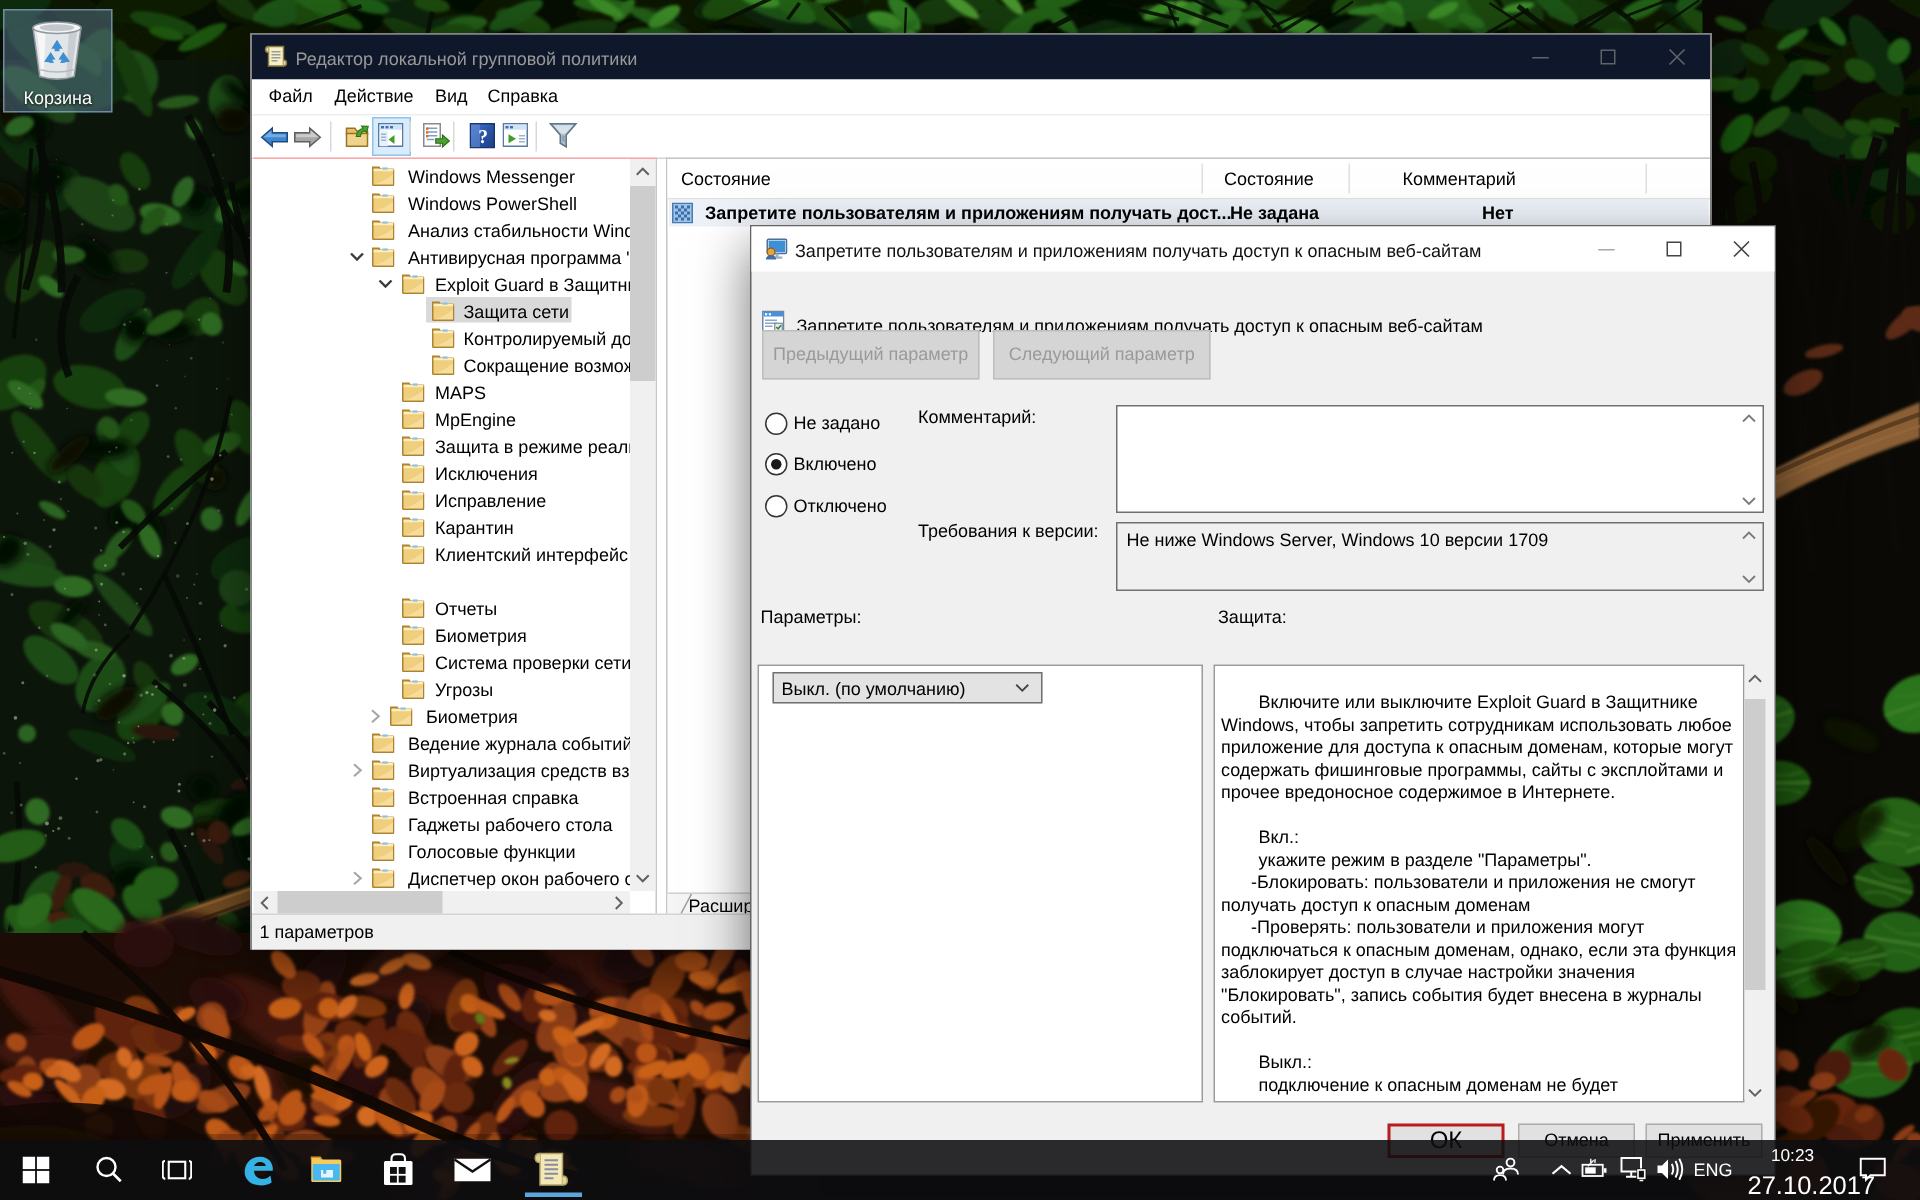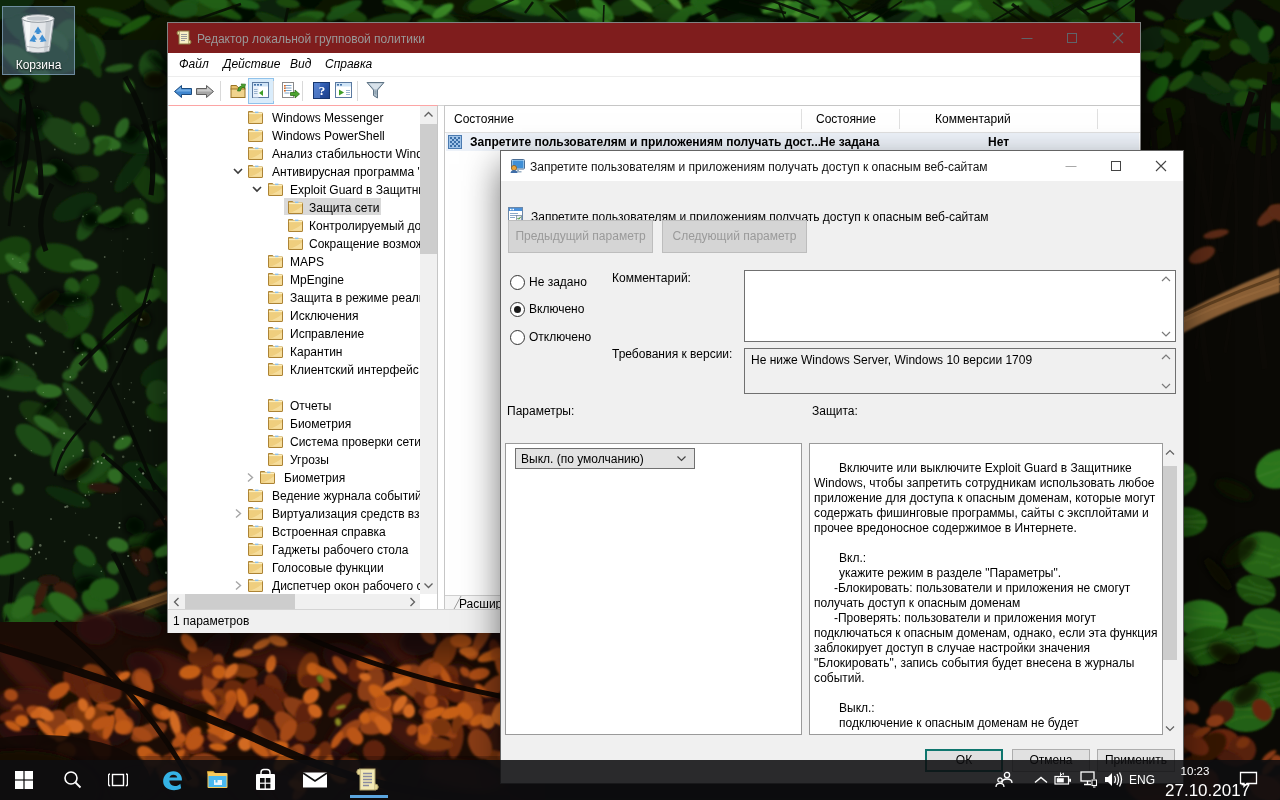--- a/index.html
+++ b/index.html
@@ -1,25 +1,25 @@
 <!DOCTYPE html>
 <html><head>
 <meta charset="utf-8">
 <style>
 html,body{margin:0;padding:0;width:1280px;height:800px;overflow:hidden;font-family:"Liberation Sans",sans-serif;}
 #stage{position:absolute;left:0;top:0;width:1280px;height:800px;overflow:hidden;}
 .abs{position:absolute;}
 #bg{position:absolute;left:0;top:0;}
 
 #mainwin{position:absolute;left:167px;top:22px;width:972px;height:609px;background:#fff;border:1px solid #828282;box-shadow:0 12px 30px rgba(0,0,0,.5);}
-#mainwin .titlebar{position:absolute;left:0;top:0;width:100%;height:30px;background:#7f1d1d;}
+#mainwin .titlebar{position:absolute;left:0;top:0;width:100%;height:30px;background:#0f172a;}
 #mainwin .title{position:absolute;left:29px;top:9px;font-size:12px;color:#999;}
 
 #menubar{position:absolute;left:0;top:30px;width:100%;height:23px;background:#fff;font-size:12px;color:#000;}
-#menubar span{position:absolute;top:4px;font-style:italic;}
+#menubar span{position:absolute;top:4px;}
 #toolbar{position:absolute;left:0;top:53px;width:100%;height:28px;background:#fff;border-bottom:1px solid #d4d4d4;border-top:1px solid #ededed;}
 .tsep{position:absolute;top:4px;width:1px;height:20px;background:#d9d9d9;}
 
 #treepanel{position:absolute;left:1px;top:82px;width:268px;height:504px;background:#fff;border-right:1px solid #c6c6c6;border-top:1px solid #fca5a5;}
 #rightpanel{position:absolute;left:276px;top:82px;width:695px;height:504px;background:#fff;border-left:1px solid #c6c6c6;border-top:1px solid #c6c6c6;}
 #statusbar{position:absolute;left:0;top:586px;width:100%;height:23px;background:#f0f0f0;border-top:1px solid #d4d4d4;font-size:12px;color:#000;}
 .trow{position:absolute;height:18px;line-height:18px;font-size:12px;color:#000;white-space:nowrap;overflow:hidden;}
 
 .sbtrack{position:absolute;background:#f0f0f0;}
 .sbthumb{position:absolute;background:#cdcdcd;}
@@ -1588,21 +1588,21 @@
   </div>
   <div class="sbtrack abs" style="left:662px;top:293px;width:14px;height:289px;background:#f0f0f0;"></div>
   <svg class="abs" style="left:662px;top:295px" width="14" height="14">
         <path d="M3 8.5 l4-4 4 4" stroke="#606060" stroke-width="1.2" fill="none"></path>
       </svg>
   <div class="sbthumb abs" style="left:662px;top:315px;width:14px;height:194px;"></div>
   <svg class="abs" style="left:662px;top:570px" width="14" height="14">
         <path d="M3 5.5 l4 4 4-4" stroke="#606060" stroke-width="1.2" fill="none"></path>
       </svg>
 
-  <div class="abs" style="left:424px;top:598px;width:78px;height:23px;background:#e1e1e1;border:2px solid #0f766e;box-sizing:border-box;font-size:12px;text-align:center;line-height:19px;color:#000;">ОК</div>
+  <div class="abs" style="left:424px;top:598px;width:78px;height:23px;background:#e1e1e1;border:2px solid #b91c1c;box-sizing:border-box;font-size:16px;text-align:center;line-height:19px;color:#000;">ОК</div>
   <div class="abs" style="left:511px;top:598px;width:78px;height:23px;background:#e1e1e1;border:1px solid #adadad;box-sizing:border-box;font-size:12px;text-align:center;line-height:21px;color:#000;">Отмена</div>
   <div class="abs" style="left:596px;top:598px;width:78px;height:23px;background:#e1e1e1;border:1px solid #adadad;box-sizing:border-box;font-size:12px;text-align:center;line-height:21px;color:#000;">Применить</div>
 </div>
 
 <div id="taskbar">
   <svg class="abs" style="left:15px;top:11px" width="18" height="18" viewBox="0 0 18 18">
     <g fill="#fff">
           <rect x="0" y="0" width="8.4" height="8.4"></rect>
           <rect x="9.6" y="0" width="8.4" height="8.4"></rect>
           <rect x="0" y="9.6" width="8.4" height="8.4"></rect>

